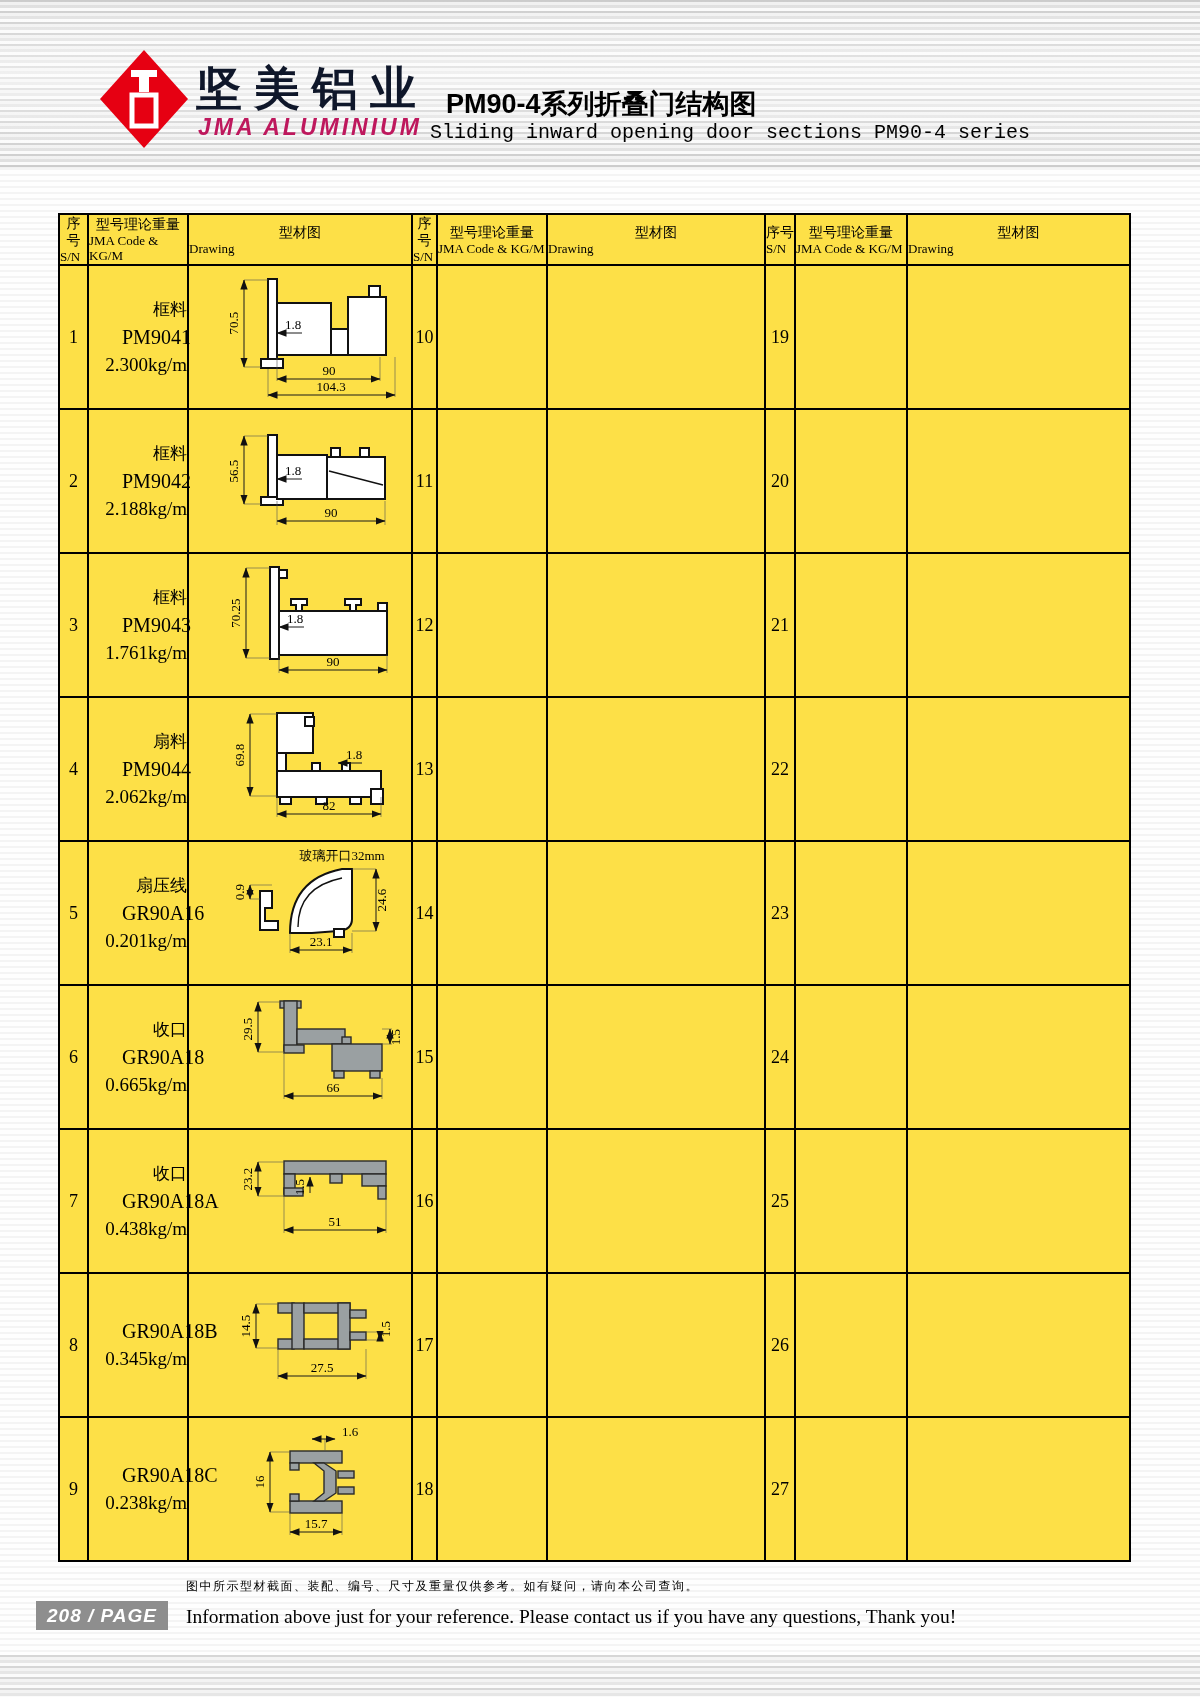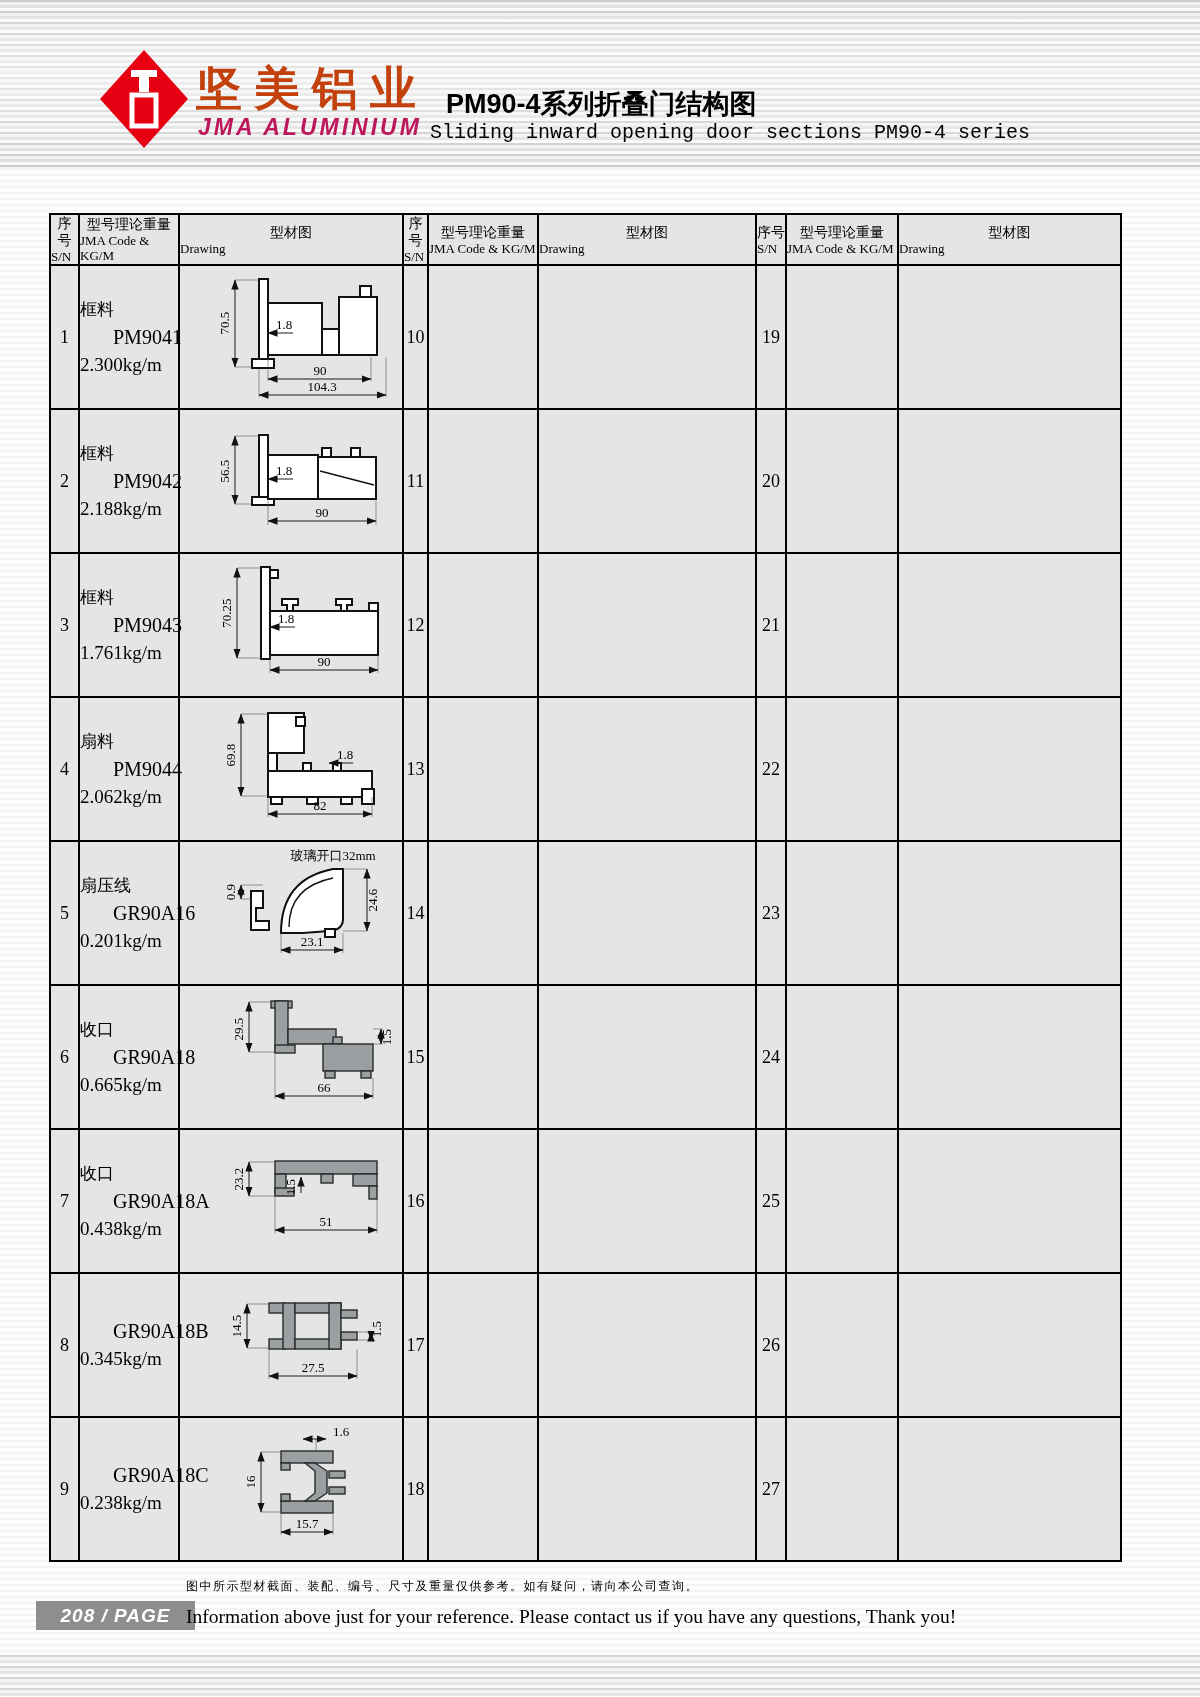--- a/index.html
+++ b/index.html
@@ -21,60 +21,60 @@
     background:linear-gradient(180deg, rgba(255,255,255,0) 0%, rgba(255,255,255,.55) 45%, rgba(255,255,255,0) 100%);
   }
   .band-bottom {
     position:absolute; bottom:0; left:0; width:1200px; height:42px;
     background:repeating-linear-gradient(180deg,#d6d6d6 0 2px,#f3f3f3 2px 5px,#e6e6e6 5px 8px,#fbfbfb 8px 11px);
   }
   .logo { position:absolute; left:100px; top:50px; }
   .brand-cn {
     position:absolute; left:196px; top:58px; width:420px;
     font-family:"Liberation Sans", sans-serif; font-weight:bold;
-    font-size:46px; letter-spacing:12px; color:#c2410c; white-space:nowrap;
+    font-size:46px; letter-spacing:12px; color:#0f172a; white-space:nowrap;
   }
   .brand-en {
     position:absolute; left:198px; top:114px;
     font-family:"Liberation Sans", sans-serif; font-weight:bold; font-style:italic;
     font-size:23px; letter-spacing:3px; color:#be185d; white-space:nowrap;
   }
   .doc-title {
     position:absolute; left:446px; top:86px;
     font-family:"Liberation Sans", sans-serif; font-weight:bold;
     font-size:27px; white-space:nowrap;
   }
   .doc-subtitle {
     position:absolute; left:430px; top:121px;
     font-family:Liberation Mono, monospace; font-size:20px; white-space:nowrap;
   }
   table.profiles {
-    position:absolute; left:49px; top:213px; width:1071px;
-    border-collapse:collapse; table-layout:fixed; background:#e5e5e5;
+    position:absolute; left:58px; top:213px; width:1071px;
+    border-collapse:collapse; table-layout:fixed; background:#fde047;
   }
   table.profiles th, table.profiles td { border:2px solid #000; padding:0; vertical-align:middle; }
   table.profiles th { height:40px; font-weight:normal; }
   table.profiles td { height:144px; }
   .h-cn { font-family:"Liberation Serif", serif; font-size:14px; line-height:17px; text-align:center; }
   .h-en { font-family:"Liberation Serif", serif; font-size:13px; line-height:15px; text-align:left; }
   .sn-cell { text-align:center; font-size:18px; }
-  .code-cell { text-align:left;border-radius:13px; }
+  .code-cell { text-align:right;border-radius:13px; }
   .t-type   { font-size:17px; line-height:27px; }
   .t-code   { font-size:20px; line-height:28px;margin-left:33px; }
   .t-weight { font-size:19px; line-height:28px; }
   .draw-cell { text-align:center;margin-top:12px; }
   svg.draw { display:block; margin:2px auto 0 auto; }
   .pl { fill:#fff; stroke:#111; stroke-width:2; }
   .pf { fill:#9aa0a2; stroke:#2a2a2a; stroke-width:1.4; }
   .nf { fill:none; stroke:#111; stroke-width:1.4; }
   .dl { stroke:#1a1a1a; stroke-width:1; fill:none; }
   .xl { stroke:#555; stroke-width:0.6; fill:none; }
   .dt { font-family:"Liberation Serif", serif; font-size:13px; fill:#000; }
   .page-badge {
-    position:absolute; left:36px; top:1601px; width:159px; height:29px;
+    position:absolute; left:36px; top:1601px; width:132px; height:29px;
     background:#8e8e8e; color:#fff; text-align:center; line-height:29px;
     font-family:"Liberation Sans", sans-serif; font-weight:bold; font-style:italic;
     font-size:19px; letter-spacing:1px;
   }
   .foot-cn {
     position:absolute; left:186px; top:1578px;
     font-family:"Liberation Sans", sans-serif; font-size:12px; letter-spacing:1.5px; white-space:nowrap;
   }
   .foot-en {
     position:absolute; left:186px; top:1606px;

